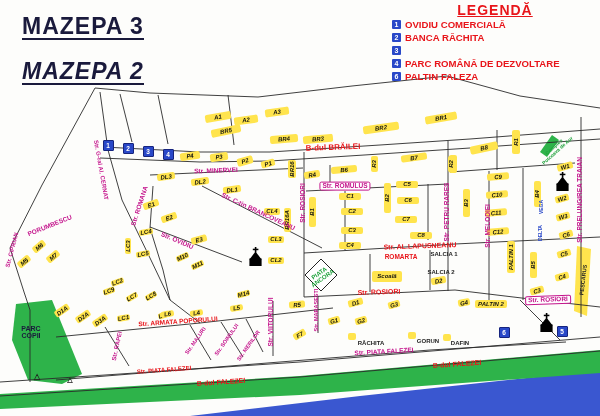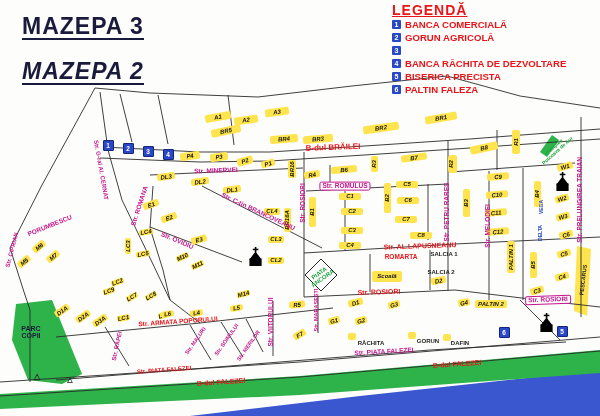--- a/index.html
+++ b/index.html
@@ -2,21 +2,21 @@
 <html><head>
 <meta charset="utf-8">
 <style>
   html,body{margin:0;padding:0;background:#888;}
   .stage{position:relative;width:600px;height:416px;background:#fdfdfb;overflow:hidden;
          font-family:"Liberation Sans",sans-serif;margin:0 auto;}
   svg.roads{position:absolute;left:0;top:0;z-index:1;}
   .title{position:absolute;left:22px;color:#1a1a3c;font-weight:bold;font-size:23px;
          letter-spacing:1px;border-bottom:2.5px solid #1a1a3c;line-height:1.05;z-index:6;}
   .legend{position:absolute;left:392px;top:2px;width:206px;z-index:6;}
-  .legend-title{color:#e8151a;font-weight:bold;font-size:14px;text-align:left;
+  .legend-title{color:#e8151a;font-weight:bold;font-size:14px;text-align:center;
                 text-decoration:underline;letter-spacing:1px;}
   .legend-item{display:flex;align-items:center;gap:4px;height:13px;margin-top:0px;}
   .legend-num{width:9px;height:9px;background:#2948c8;color:#fff;font-size:7px;font-weight:bold;
               display:flex;align-items:center;justify-content:center;flex:0 0 9px;border-radius:1px;}
   .legend-label{color:#e8151a;font-weight:bold;font-size:9.6px;white-space:nowrap;}
   .b{position:absolute;background:#ffe44d;border-radius:2px;z-index:2;display:flex;
      align-items:center;justify-content:center;}
   .b span{color:#14140f;font-weight:bold;font-style:italic;font-size:6px;white-space:nowrap;}
   .sl{position:absolute;z-index:3;font-weight:bold;white-space:pre-line;text-align:center;line-height:1.05;}
   .sl.box{background:#fff;border:1px solid #c4148c;padding:0 2px;border-radius:2px;}
@@ -78,36 +78,32 @@
     </svg>
 
   <div class="title" style="top:14px;">MAZEPA 3</div>
   <div class="title" style="top:59px;font-style:italic;">MAZEPA 2</div>
 
   <div class="legend">
     <div class="legend-title">LEGENDĂ</div>
     <div id="legend-items">
         <div class="legend-item">
           <span class="legend-num">1</span>
-          <span class="legend-label">BANCA COMERCIALĂ</span>
+          <span class="legend-label">OVIDIU COMERCIALĂ</span>
         </div>
         <div class="legend-item">
           <span class="legend-num">2</span>
-          <span class="legend-label">GORUN AGRICOLĂ</span>
+          <span class="legend-label">BANCA RĂCHITA</span>
         </div>
         <div class="legend-item">
           <span class="legend-num">3</span>
         </div>
         <div class="legend-item">
           <span class="legend-num">4</span>
-          <span class="legend-label">BANCA RĂCHITA DE DEZVOLTARE</span>
-        </div>
-        <div class="legend-item">
-          <span class="legend-num">5</span>
-          <span class="legend-label">BISERICA PRECISTA</span>
+          <span class="legend-label">PARC ROMÂNĂ DE DEZVOLTARE</span>
         </div>
         <div class="legend-item">
           <span class="legend-num">6</span>
           <span class="legend-label">PALTIN FALEZA</span>
         </div>
       </div>
   </div>
 
   <div id="map-buildings">
       <div class="b" style="left: 205px; top: 113px; width: 26px; height: 8px; transform: rotate(-10deg);">

